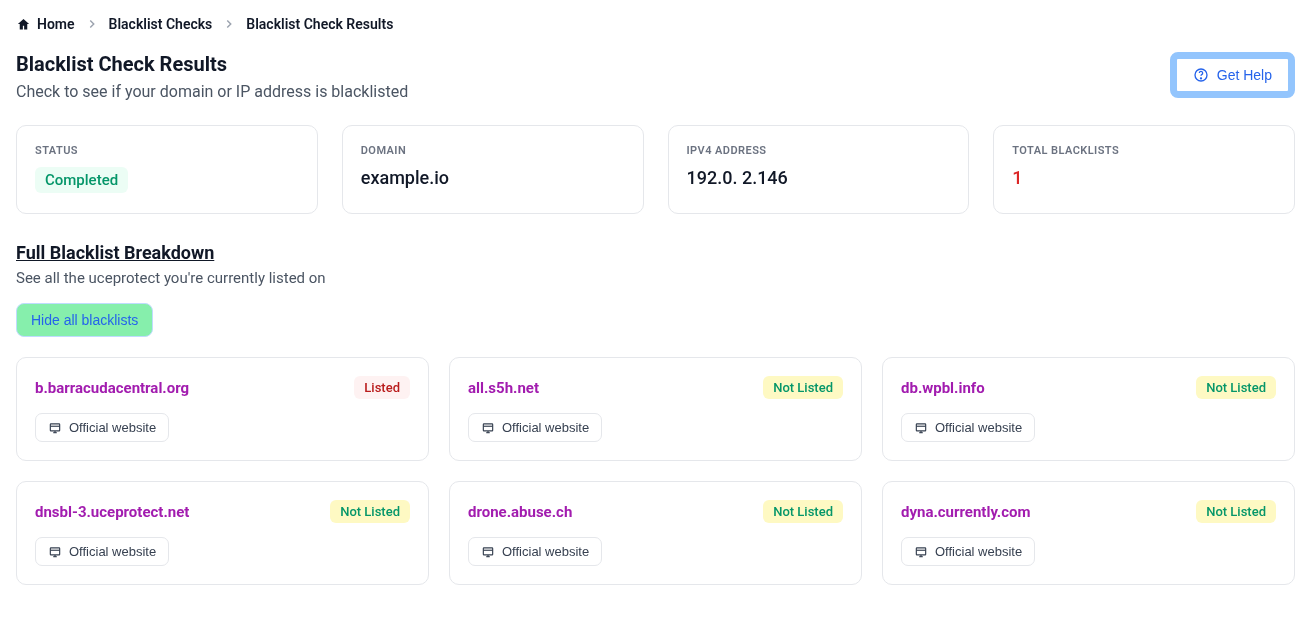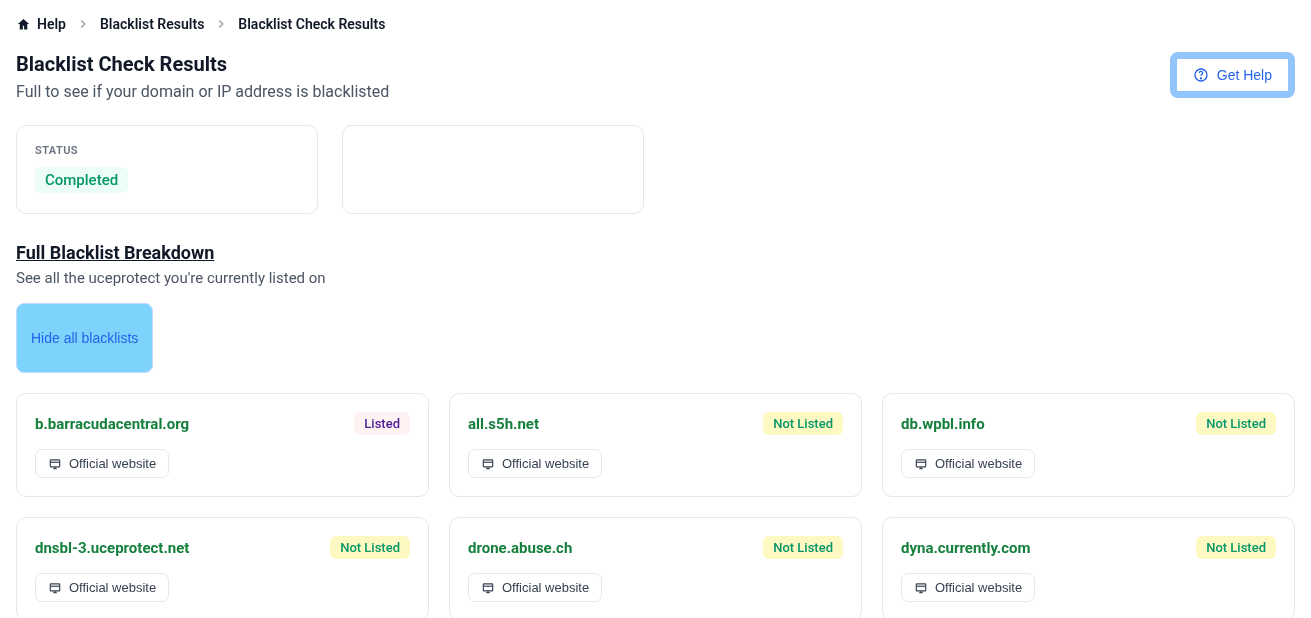--- a/index.html
+++ b/index.html
@@ -107,23 +107,23 @@
   }
   .breakdown-sub {
     font-size: 15px;
     color: #4b5563;
     margin-bottom: 16px;
   }
   .toggle-btn {
     display: inline-flex;
     border: 1px solid #bfdbfe;
     color: #2563eb;
-    background: #7dd3fc;
+    background: #86efac;
     border-radius: 8px;
-    padding: 26px 14px;
+    padding: 8px 14px;
     font-size: 14px;
     font-weight: 500;
     cursor: pointer;
     margin-bottom: 20px;
   }
   
   .bl-grid {
     display: grid;
     grid-template-columns: repeat(3, 1fr);
     gap: 20px;
@@ -135,29 +135,29 @@
   }
   .bl-card-head {
     display: flex;
     justify-content: space-between;
     align-items: center;
     margin-bottom: 14px;
   }
   .bl-name {
     font-size: 15px;
     font-weight: 700;
-    color: #15803d;
+    color: #a21caf;
   }
   .bl-status {
     font-size: 13px;
     padding: 4px 10px;
     border-radius: 6px;
     font-weight: 500;
   }
-  .bl-status.listed { background: #fef2f2; color: #4c1d95; }
+  .bl-status.listed { background: #fef2f2; color: #b91c1c; }
   .bl-status.notlisted { background: #fef9c3; color: #059669; }
   .offsite-btn {
     display: inline-flex;
     align-items: center;
     gap: 7px;
     border: 1px solid #e5e7eb;
     background: #fff;
     color: #374151;
     border-radius: 7px;
     padding: 6px 12px;
@@ -173,65 +173,75 @@
 
 
 
 <nav class="breadcrumb">
   <a href="#" class="crumb">
     <span class="home-icon icon">
       <svg width="15" height="15" viewBox="0 0 24 24" fill="currentColor">
           <path d="M12 3l9 8h-3v9h-5v-6H11v6H6v-9H3l9-8z"></path>
         </svg>
     </span>
-    <span>Help</span>
+    <span>Home</span>
   </a>
   <span class="chev icon">
     <svg width="14" height="14" viewBox="0 0 24 24" fill="none" stroke="currentColor" stroke-width="2.5">
         <polyline points="9 6 15 12 9 18"></polyline>
       </svg>
   </span>
   <a href="#" class="crumb">
-    <span>Blacklist Results</span>
+    <span>Blacklist Checks</span>
   </a>
   <span class="chev icon">
     <svg width="14" height="14" viewBox="0 0 24 24" fill="none" stroke="currentColor" stroke-width="2.5">
         <polyline points="9 6 15 12 9 18"></polyline>
       </svg>
   </span>
   <span class="crumb current">
     <span>Blacklist Check Results</span>
   </span>
 </nav>
 
 
 <div class="header-row">
   <div>
     <h1 class="page-title">Blacklist Check Results</h1>
-    <p class="page-subtitle">Full to see if your domain or IP address is blacklisted</p>
+    <p class="page-subtitle">Check to see if your domain or IP address is blacklisted</p>
   </div>
   <button class="btn btn-outline-blue">
     <span class="icon">
       <svg width="16" height="16" viewBox="0 0 24 24" fill="none" stroke="currentColor" stroke-width="2">
           <circle cx="12" cy="12" r="9"></circle>
           <path d="M9.5 9a2.5 2.5 0 1 1 3.5 2.3c-.8.4-1 .9-1 1.7"></path>
           <circle cx="12" cy="17" r="0.8" fill="currentColor"></circle>
         </svg>
     </span>
     <span>Get Help</span>
   </button>
 </div>
 
 
 <div class="stats">
   <div class="stat-card">
     <div class="stat-label">STATUS</div>
     <span class="badge badge-green">Completed</span>
   </div>
   <div class="stat-card">
+    <div class="stat-label">DOMAIN</div>
+    <div class="stat-value">example.io</div>
+  </div>
+  <div class="stat-card">
+    <div class="stat-label">IPV4 ADDRESS</div>
+    <div class="stat-value">192.0. 2.146</div>
+  </div>
+  <div class="stat-card">
+    <div class="stat-label">TOTAL BLACKLISTS</div>
+    <div class="stat-value red">1</div>
   </div>
 </div>
 
 
 <h2 class="breakdown-title">Full Blacklist Breakdown</h2>
 <p class="breakdown-sub">See all the uceprotect you're currently listed on</p>
 <button class="toggle-btn">Hide all blacklists</button>
 
 
 <div class="bl-grid" id="bl-grid">

